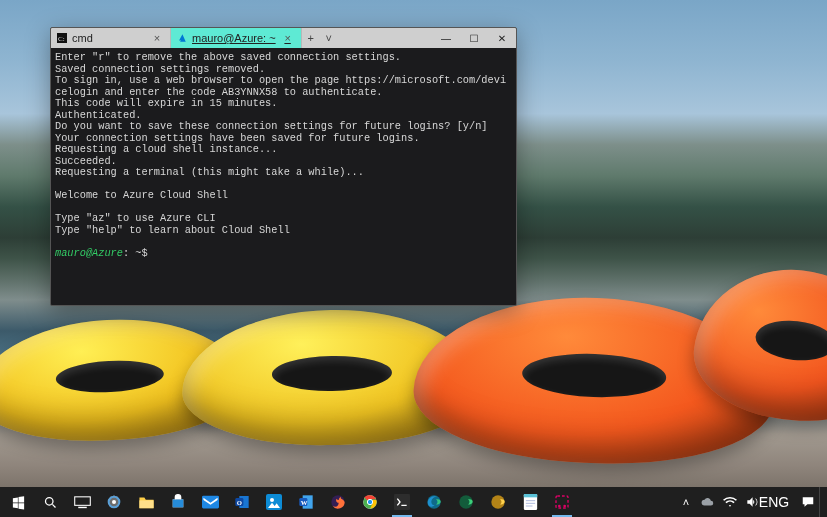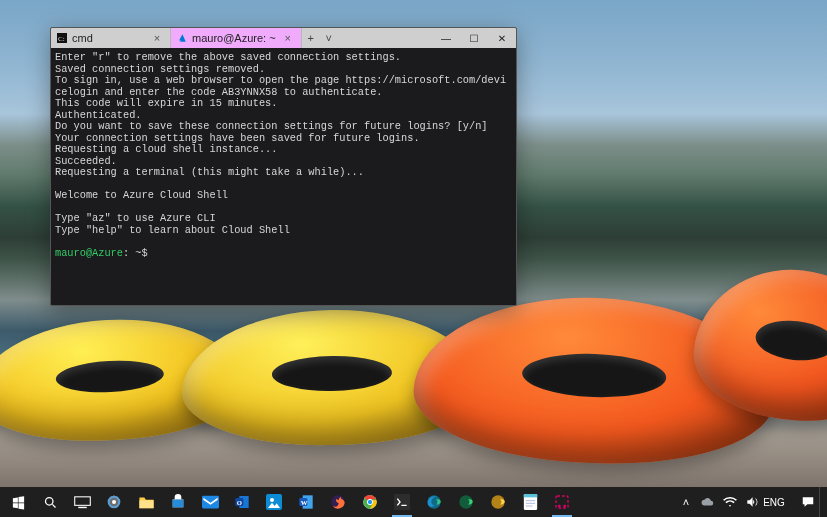--- a/index.html
+++ b/index.html
@@ -57,40 +57,40 @@
     height: 20px; background: #cfcfcf;
     display: flex; align-items: stretch;
     font-size: 10px; color: #222;
   }
   .tab {
     display: flex; align-items: center; gap: 5px;
     padding: 0 6px; min-width: 120px; max-width: 140px;
     border-right: 1px solid #b8b8b8;
     position: relative; cursor: default;
   }
-  .tab.active { background: #f0abfc; }
+  .tab.active { background: #5eead4; text-decoration: underline; }
   .tab .icon { width: 10px; height: 10px; display:inline-flex; align-items:center; justify-content:center; }
   .tab .label { flex: 1; white-space: nowrap; overflow: hidden; text-overflow: ellipsis; font-size: 11px; }
   .tab .close { width:14px; text-align:center; font-size:11px; color:#555; }
   .tabctl { display:flex; align-items:center; }
   .tabctl .btn { width:18px; text-align:center; font-size:11px; color:#444; }
   .spacer { flex: 1; }
   .winbtns { display:flex; }
   .winbtns .wb { width:28px; display:flex; align-items:center; justify-content:center; font-size:10px; color:#222;}
   .terminal {
     background: rgba(26,26,28,0.92);
     backdrop-filter: blur(2px);
     color: #d7d7d7;
     font-family: Consolas, "Courier New", monospace;
     font-size: 10.3px; line-height: 11.5px;
     padding: 4px 4px 46px 4px;
     white-space: pre-wrap; word-break: break-all;
     min-height: 248px;
   }
-  .prompt-user { color: #33cc66; }
+  .prompt-user { color: #33cc66; font-style: italic; }
   .prompt-sym  { color: #d7d7d7; }
 
   
   .taskbar {
     position:absolute; left:0; right:0; bottom:0; height:30px;
     background:#1f1f1f; display:flex; align-items:center;
     padding: 0 2px; gap:0px;
   }
   .tbtn {
     width:32px; height:30px; display:flex; align-items:center; justify-content:center;
@@ -339,21 +339,21 @@
     <div class="ic">
       <svg width="14" height="14" viewBox="0 0 24 24">
           <path fill="#fff" d="M12 20l-2-2a3 3 0 014 0zM4 12a12 12 0 0116 0l-2 2a9 9 0 00-12 0zM0 8a18 18 0 0124 0l-2 2a15 15 0 00-20 0z"></path>
         </svg>
     </div>
     <div class="ic">
       <svg width="14" height="14" viewBox="0 0 24 24">
           <path fill="#fff" d="M4 9v6h4l5 5V4L8 9H4zm12 3a4 4 0 00-2-3.5v7A4 4 0 0016 12zm2-7v2a7 7 0 010 10v2a9 9 0 000-14z"></path>
         </svg>
     </div>
-    <div class="ic" style="font-size:10px">ENG</div>
+    <div class="ic" style="font-size:14px">ENG</div>
     <div class="clock">
       <div></div>
       <div></div>
     </div>
     <div class="ic">
       <svg width="14" height="14" viewBox="0 0 24 24">
           <path fill="#fff" d="M3 4h18v12H11l-5 4v-4H3z"></path>
         </svg>
     </div>
     <div class="showdesk"></div>

